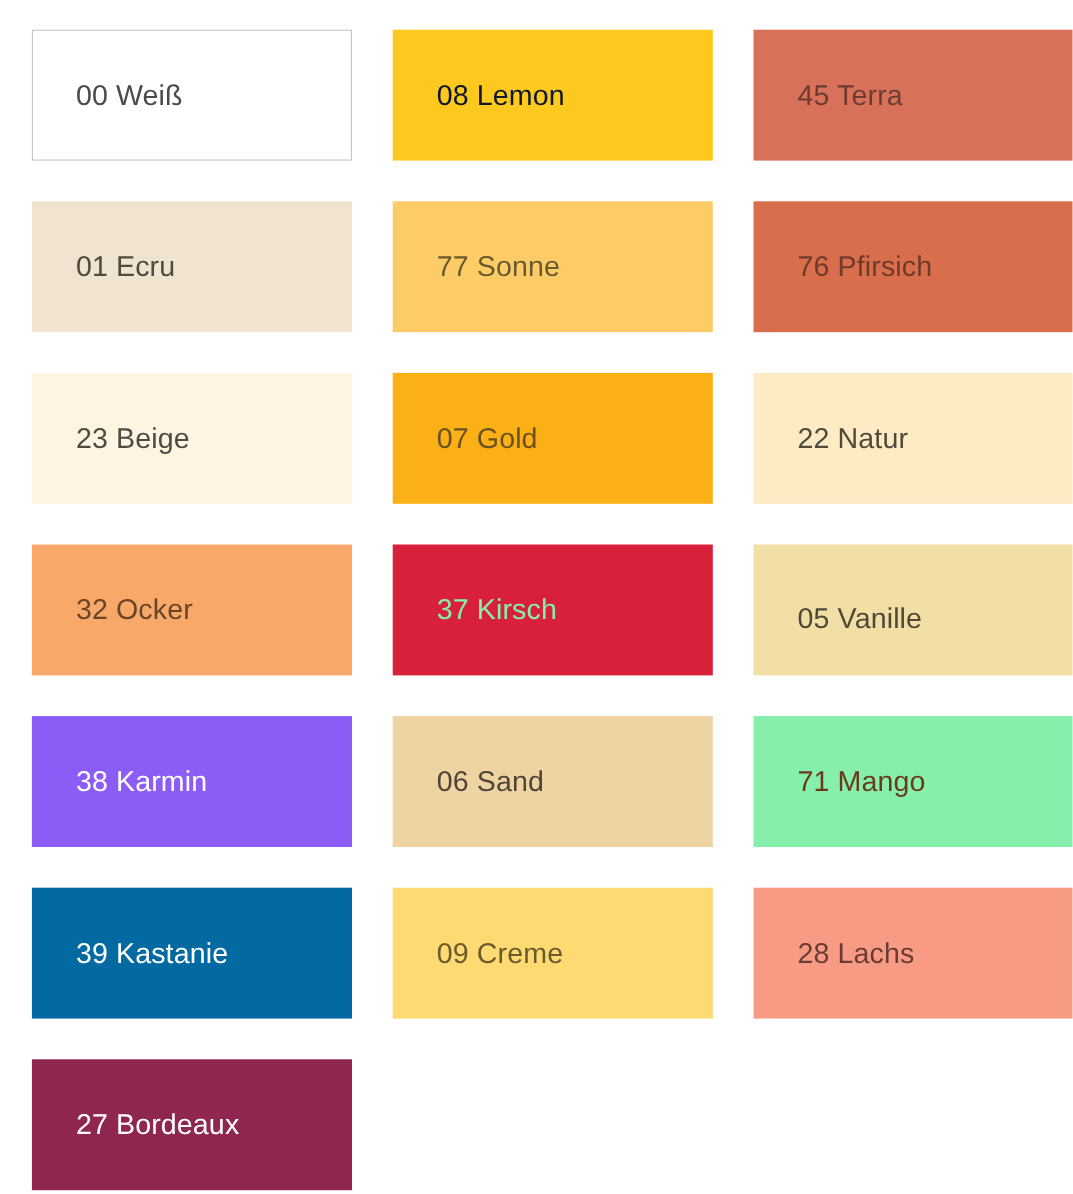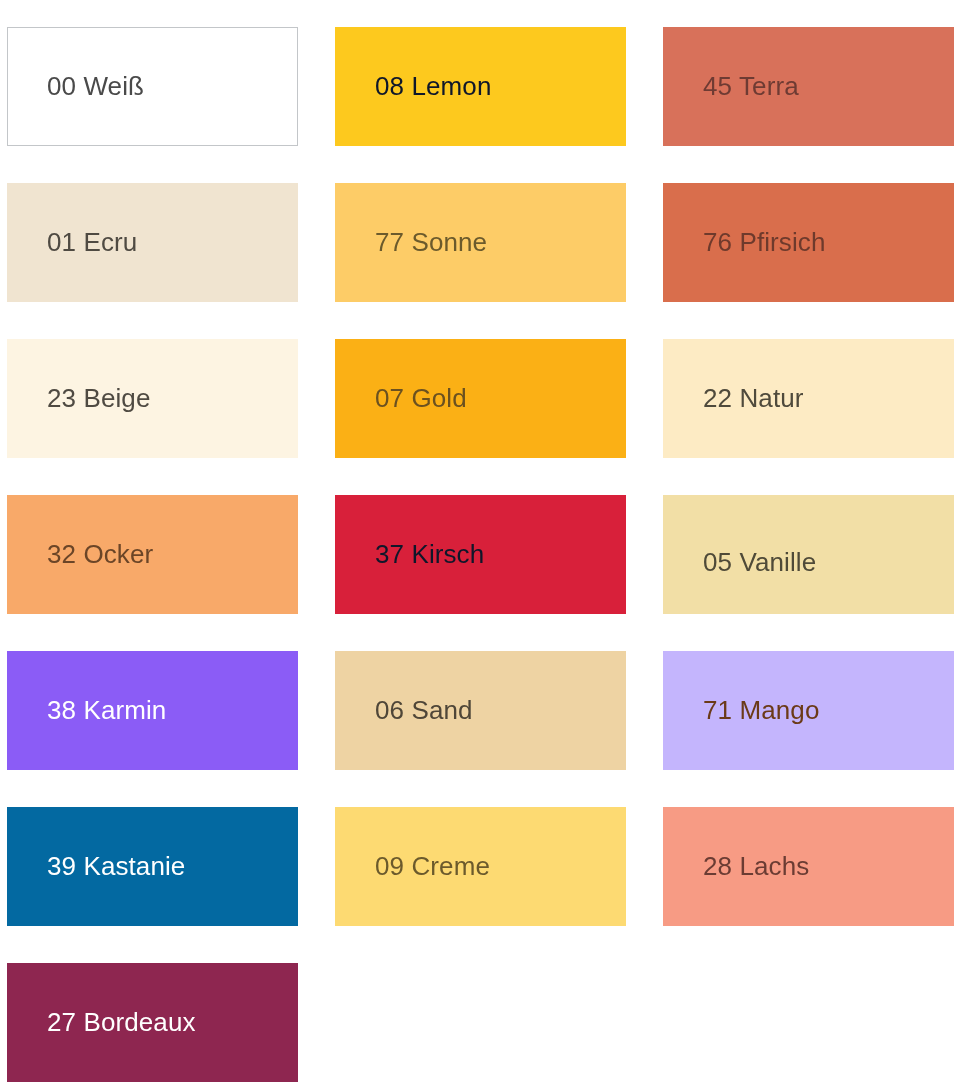--- a/index.html
+++ b/index.html
@@ -13,21 +13,21 @@
     height: 1085px;
     font-family: "Liberation Sans", "DejaVu Sans", sans-serif;
     overflow: hidden;
   }
 
   #color-chart {
     position: relative;
     width: 975px;
     height: 1085px;
     box-sizing: border-box;
-    padding: 27px 14px 15px 7px;
+    padding: 27px 14px 15px 29px;
   }
 
   .swatch-grid {
     display: grid;
     grid-template-columns: repeat(3, 291px);
     grid-auto-rows: 119px;
     column-gap: 37px;
     row-gap: 37px;
   }
 
@@ -84,32 +84,32 @@
       <div class="swatch" style="background: rgb(251, 176, 21);">
         <span class="swatch-label" style="color: rgb(107, 81, 32);">07 Gold</span>
       </div>
       <div class="swatch" style="background: rgb(253, 235, 196);">
         <span class="swatch-label" style="color: rgb(79, 74, 60);">22 Natur</span>
       </div>
       <div class="swatch" style="background: rgb(248, 169, 105);">
         <span class="swatch-label" style="color: rgb(107, 69, 39);">32 Ocker</span>
       </div>
       <div class="swatch" style="background: rgb(216, 32, 58);">
-        <span class="swatch-label" style="color: #0f172a;">37 Kirsch</span>
+        <span class="swatch-label" style="color: #86efac;">37 Kirsch</span>
       </div>
       <div class="swatch" style="background: rgb(242, 223, 166);">
         <span class="swatch-label" style="color: rgb(79, 74, 56); margin-top: 16px;">05 Vanille</span>
       </div>
       <div class="swatch" style="background: #8b5cf6;">
         <span class="swatch-label" style="color: rgb(255, 255, 255);">38 Karmin</span>
       </div>
       <div class="swatch" style="background: rgb(238, 211, 163);">
         <span class="swatch-label" style="color: rgb(79, 70, 56);">06 Sand</span>
       </div>
-      <div class="swatch" style="background: #c4b5fd;">
+      <div class="swatch" style="background: #86efac;">
         <span class="swatch-label" style="color: rgb(107, 58, 24);">71 Mango</span>
       </div>
       <div class="swatch" style="background: #0369a1;">
         <span class="swatch-label" style="color: rgb(255, 255, 255);">39 Kastanie</span>
       </div>
       <div class="swatch" style="background: rgb(253, 218, 114);">
         <span class="swatch-label" style="color: rgb(107, 90, 44);">09 Creme</span>
       </div>
       <div class="swatch" style="background: rgb(247, 155, 132);">
         <span class="swatch-label" style="color: rgb(107, 60, 51);">28 Lachs</span>

